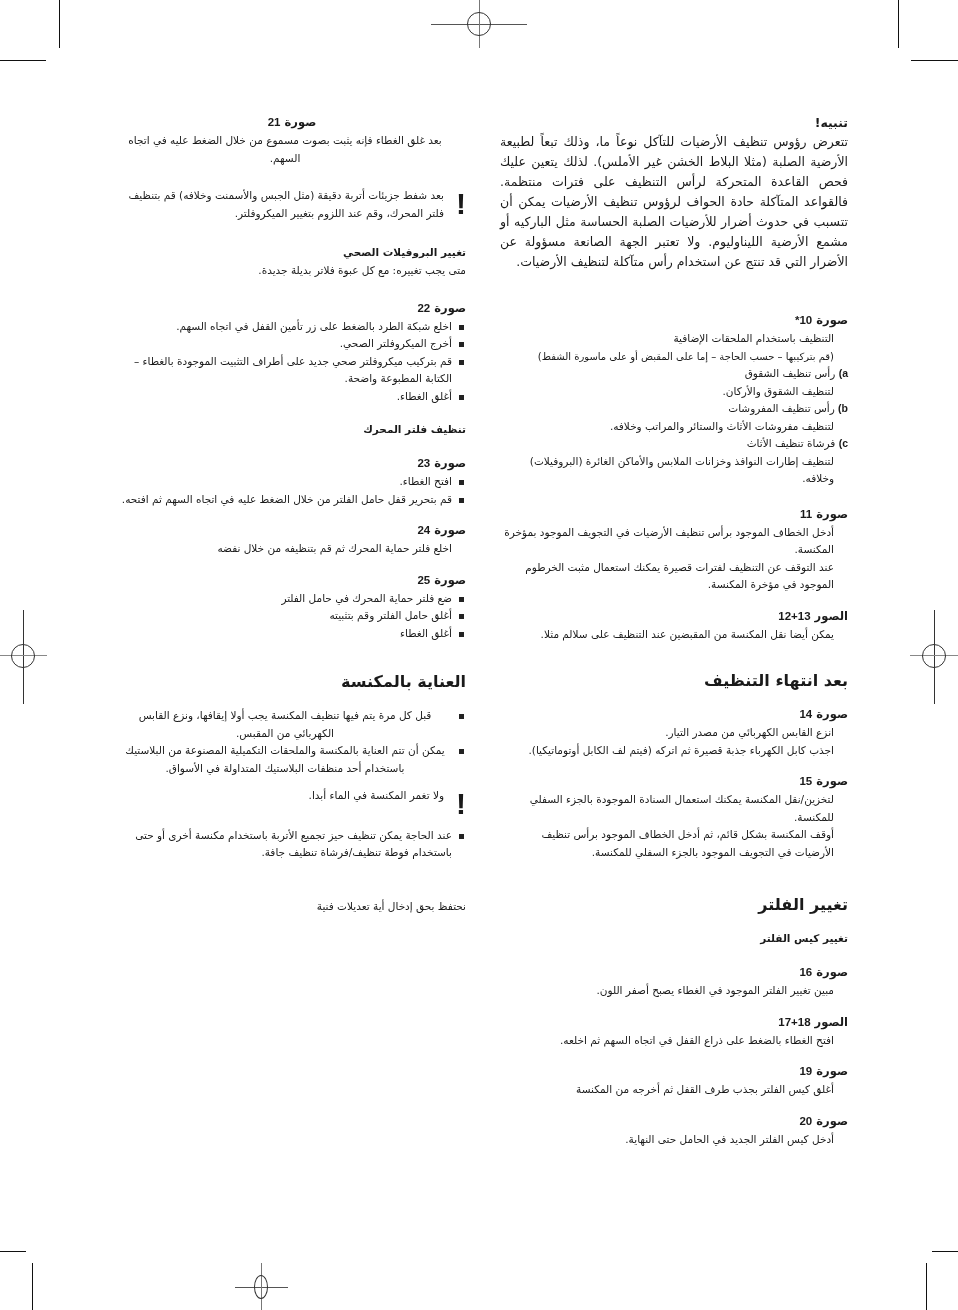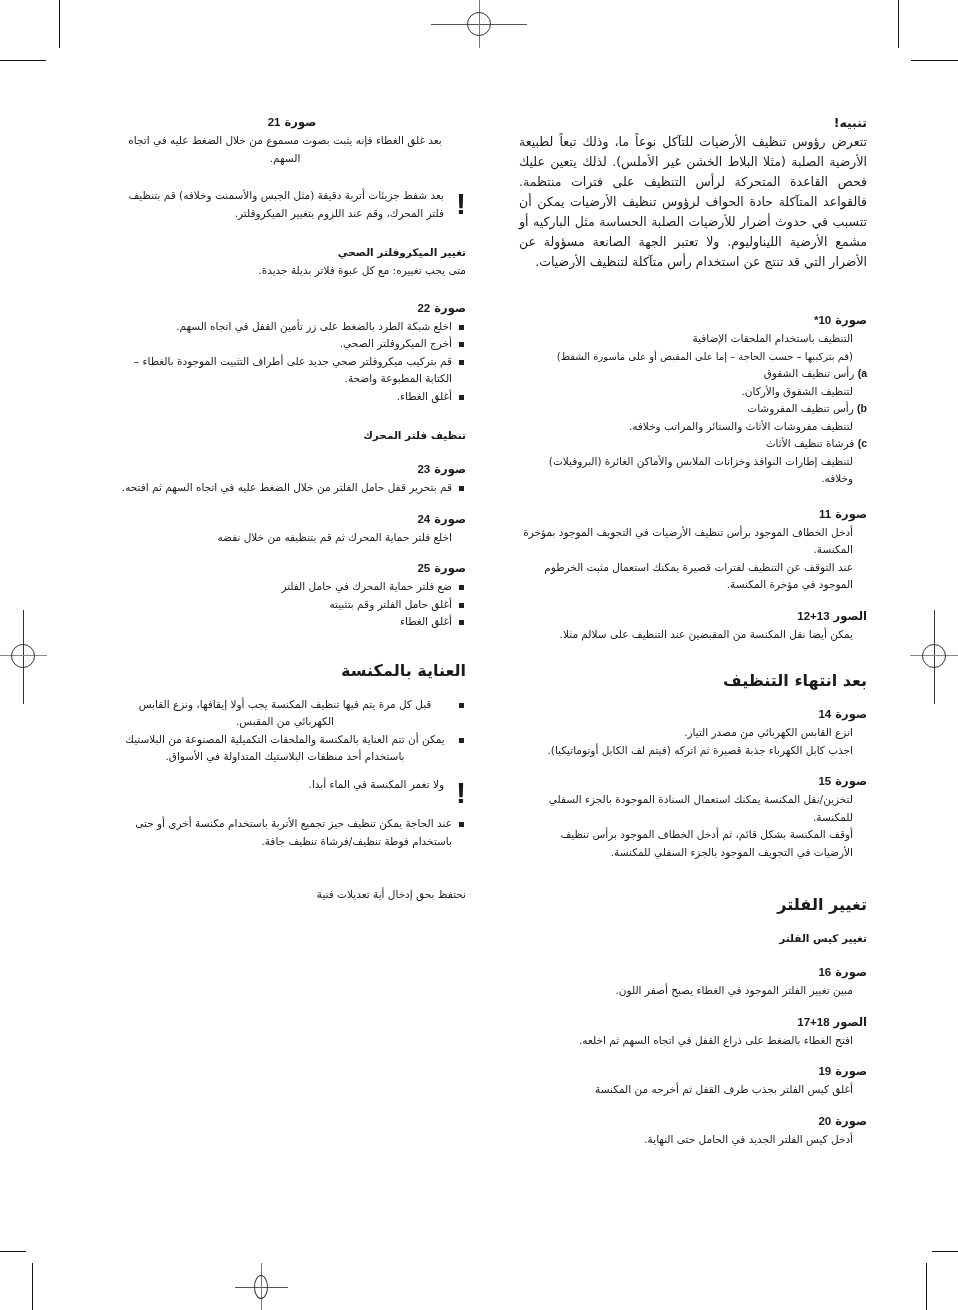--- a/index.html
+++ b/index.html
@@ -7,21 +7,21 @@
          font-family: "DejaVu Sans", sans-serif; color: #1a1a1a; }
   .page { position: absolute; left: 0; top: 0; width: 958px; height: 1310px; }
 
   
   .cm { position: absolute; background: #111; }
   .reg { position: absolute; width: 26px; height: 26px; border: 1px solid #333; border-radius: 50%; box-sizing: border-box; }
   .reg-h { position: absolute; height: 1px; background: #555; }
   .reg-v { position: absolute; width: 1px; background: #777; }
 
   .col { position: absolute; direction: rtl; text-align: right; }
-  .col-right { left: 500px; top: 114px; width: 348px; margin-left: 19px; }
+  .col-right { left: 500px; top: 114px; width: 348px; }
   .col-left  { left: 118px; top: 114px; width: 348px; }
 
   .h-small { font-size: 11.5px; font-weight: bold; margin: 0 0 2px 0; line-height: 16px; }
   .h-small .num { font-family: "Liberation Sans", sans-serif; }
   .h-big { font-size: 16px; font-weight: bold; margin: 0 0 16px 0; letter-spacing: 0.5px; }
   .para { font-size: 10.5px; line-height: 17.5px; margin: 0; }
   .para.indent { padding-right: 14px; }
   .warn-title { font-size: 12.5px; font-weight: bold; line-height: 18px; }
   .warn-body { font-size: 12.5px; line-height: 20px; text-align: justify; }
   .sub { font-size: 10.5px; font-weight: bold; line-height: 16px; margin: 0 0 2px 0; }
@@ -170,45 +170,46 @@
       </div>
       <p class="para indent">بعد غلق الغطاء فإنه يثبت بصوت مسموع من خلال الضغط عليه في اتجاه السهم.</p>
     </div>
 
     <div class="block alert" style="margin-bottom:22px;">
       <span class="bang">!</span>
       <p class="para">بعد شفط جزيئات أتربة دقيقة (مثل الجبس والأسمنت وخلافه) قم بتنظيف فلتر المحرك، وقم عند اللزوم بتغيير الميكروفلتر.</p>
     </div>
 
     <div class="block" style="margin-bottom:20px;">
-      <div class="sub">تغيير الميكروفلتر الصحي</div>
+      <div class="sub">تغيير البروفيلات الصحي</div>
       <p class="para">متى يجب تغييره: مع كل عبوة فلاتر بديلة جديدة.</p>
     </div>
 
-    <div class="block" style="margin-bottom:22px;">
+    <div class="block" style="margin-bottom:16px;">
       <div class="h-small">
         <span>صورة</span>
         <span class="num">22</span>
       </div>
       <ul class="list">
         <li>اخلع شبكة الطرد بالضغط على زر تأمين القفل في اتجاه السهم.</li>
         <li>أخرج الميكروفلتر الصحي.</li>
         <li>قم بتركيب ميكروفلتر صحي جديد على أطراف التثبيت الموجودة بالغطاء – الكتابة المطبوعة واضحة.</li>
         <li>أغلق الغطاء.</li>
       </ul>
     </div>
 
     <div class="sub" style="margin-bottom:18px;">تنظيف فلتر المحرك</div>
 
     <div class="block">
       <div class="h-small">
         <span>صورة</span>
         <span class="num">23</span>
       </div>
       <ul class="list">
+        <li>افتح الغطاء.</li>
         <li>قم بتحرير قفل حامل الفلتر من خلال الضغط عليه في اتجاه السهم ثم افتحه.</li>
       </ul>
     </div>
 
     <div class="block">
       <div class="h-small">
         <span>صورة</span>
         <span class="num">24</span>
       </div>
       <p class="para indent">اخلع فلتر حماية المحرك ثم قم بتنظيفه من خلال نفضه</p>

